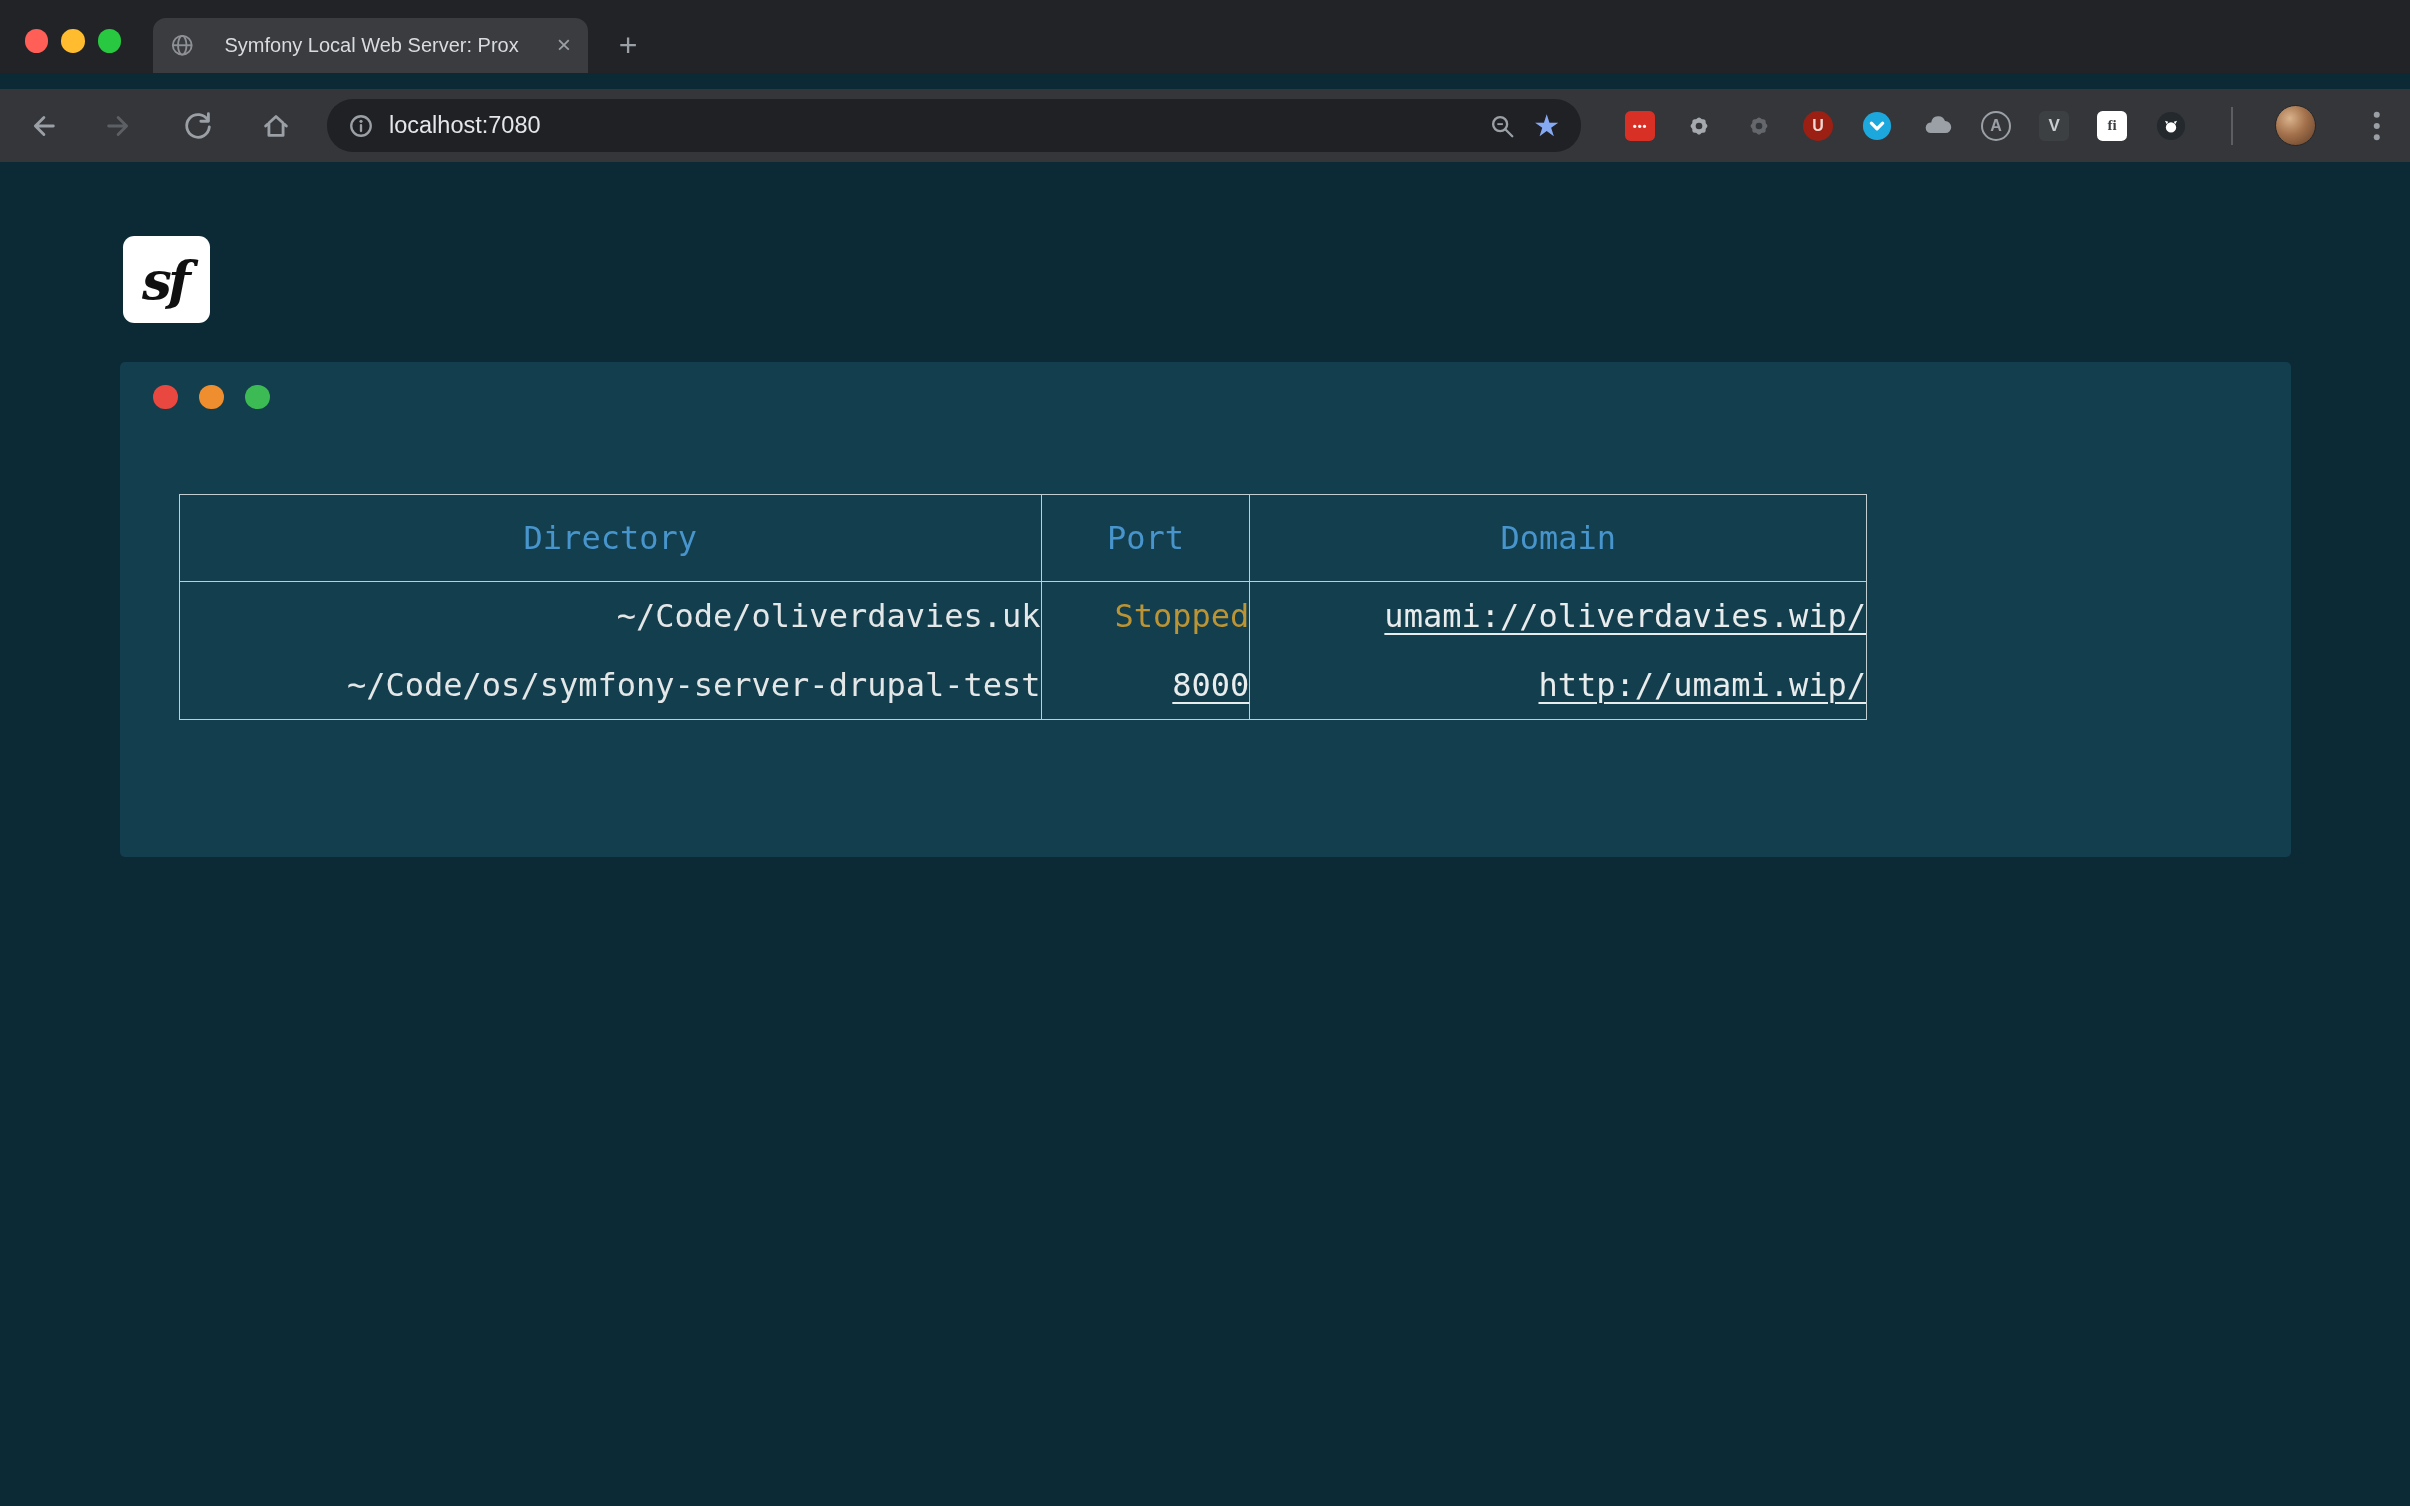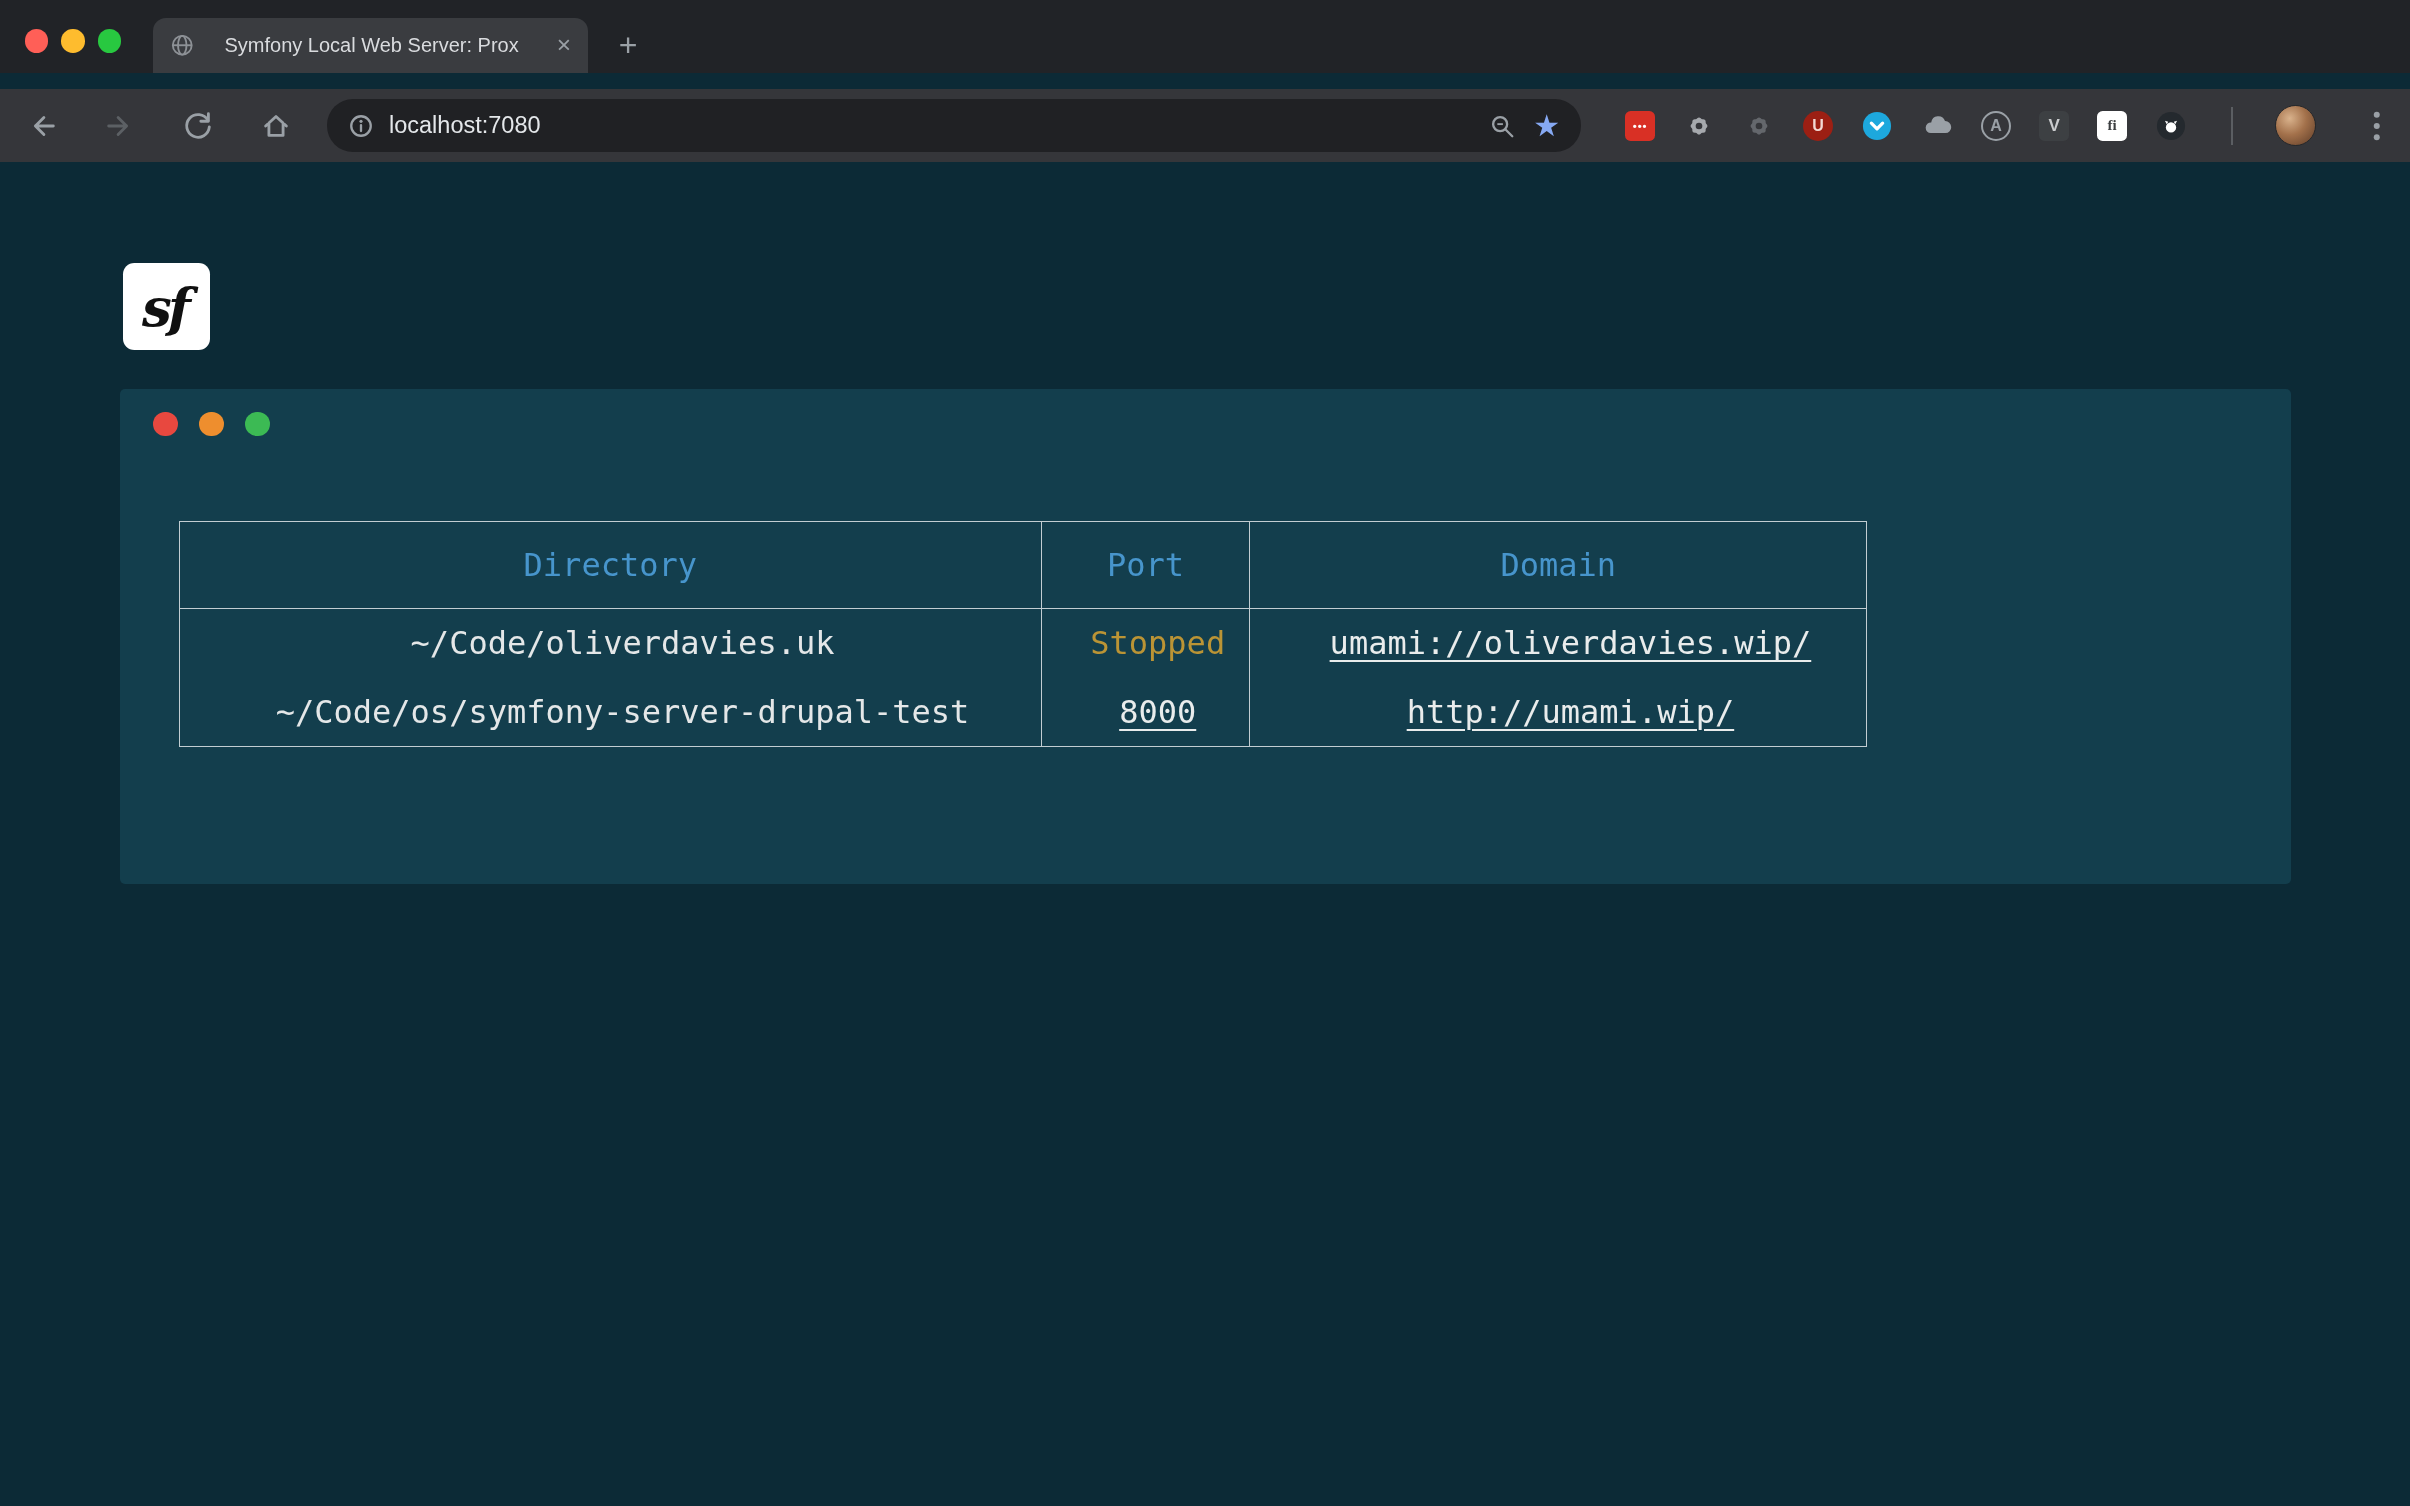--- a/index.html
+++ b/index.html
@@ -42,42 +42,42 @@
   .letters-fi { background: #ffffff; border-radius: 5.6px; color: #3c3f41; font-size: 15px; font-family: "Liberation Serif", serif; }
 
   .tb-divider { width: 1.9px; height: 38px; background: #5b5e62; margin-right: 17px; }
   .avatar { width: 41px; height: 41px; border-radius: 50%; margin-right: 17px;
             background: radial-gradient(circle at 35% 32%, #d9b28c 0%, #a3714b 45%, #5c3b27 100%);
             border: 0.9px solid #26282b; }
   .menu-btn { width: 38px; height: 53px; display: flex; align-items: center; justify-content: center; }
 
   
   .page { height: 1360px; background: #0c2a36; }
-  .brand { display: flex; align-items: center; gap: 44px; padding: 74px 0 0 123px; margin-top: 27px; }
+  .brand { display: flex; align-items: center; gap: 44px; padding: 74px 0 0 123px; }
   .logo-box { width: 87px; height: 87px; background: #ffffff; border-radius: 11.3px;
               display: flex; align-items: center; justify-content: center; }
   .logo-text { font-family: "DejaVu Serif", serif; font-style: italic; font-weight: bold;
                font-size: 53px; color: #101010; letter-spacing: -3.8px; padding-right: 3.8px; }
   .page-title { font-size: 62px; color: #f2f4f5; font-weight: 400; letter-spacing: -0.9px; }
 
   .card { position: relative; margin: 39px 0 0 120px; width: 2171px; height: 495px;
           background: #133e4d; border-radius: 5px; }
   .card-dots { position: absolute; top: 22.6px; left: 33px; display: flex; gap: 21.7px; }
   .card-dots span { width: 24.5px; height: 24.5px; border-radius: 50%; display: block; }
   .cd-red { background: #e8483f; }
   .cd-orange { background: #ee8e2e; }
   .cd-green { background: #3cba54; }
 
   table.servers { position: absolute; left: 59px; top: 132px; width: 1688px;
                   border-collapse: collapse; border: 1.9px solid #c2cdd2;
                   font-family: "DejaVu Sans Mono", monospace; font-size: 32px; }
   table.servers th { height: 87px; text-align: center; color: #4795cc; font-weight: normal;
                      border-left: 1.9px solid #c2cdd2; border-right: 1.9px solid #c2cdd2;
                      border-bottom: 1.9px solid #c2cdd2; }
-  table.servers td { height: 69px; padding-left: 24.5px; text-align: center; vertical-align: middle;
+  table.servers td { height: 69px; padding-left: 24.5px; text-align: right; vertical-align: middle;
                      border-left: 1.9px solid #c2cdd2; border-right: 1.9px solid #c2cdd2; }
   td.col-dir { width: 863px; color: #e4e7e8; }
   td.col-port { width: 209px; }
   td.col-domain { width: 617px; }
   .stopped-text { color: #bb9435; }
   a.cell-link { color: #e9ecec; text-decoration: underline; text-decoration-thickness: 1.9px;
                 text-underline-offset: 5.6px; cursor: pointer; }
 </style>
 </head>
 <body>

